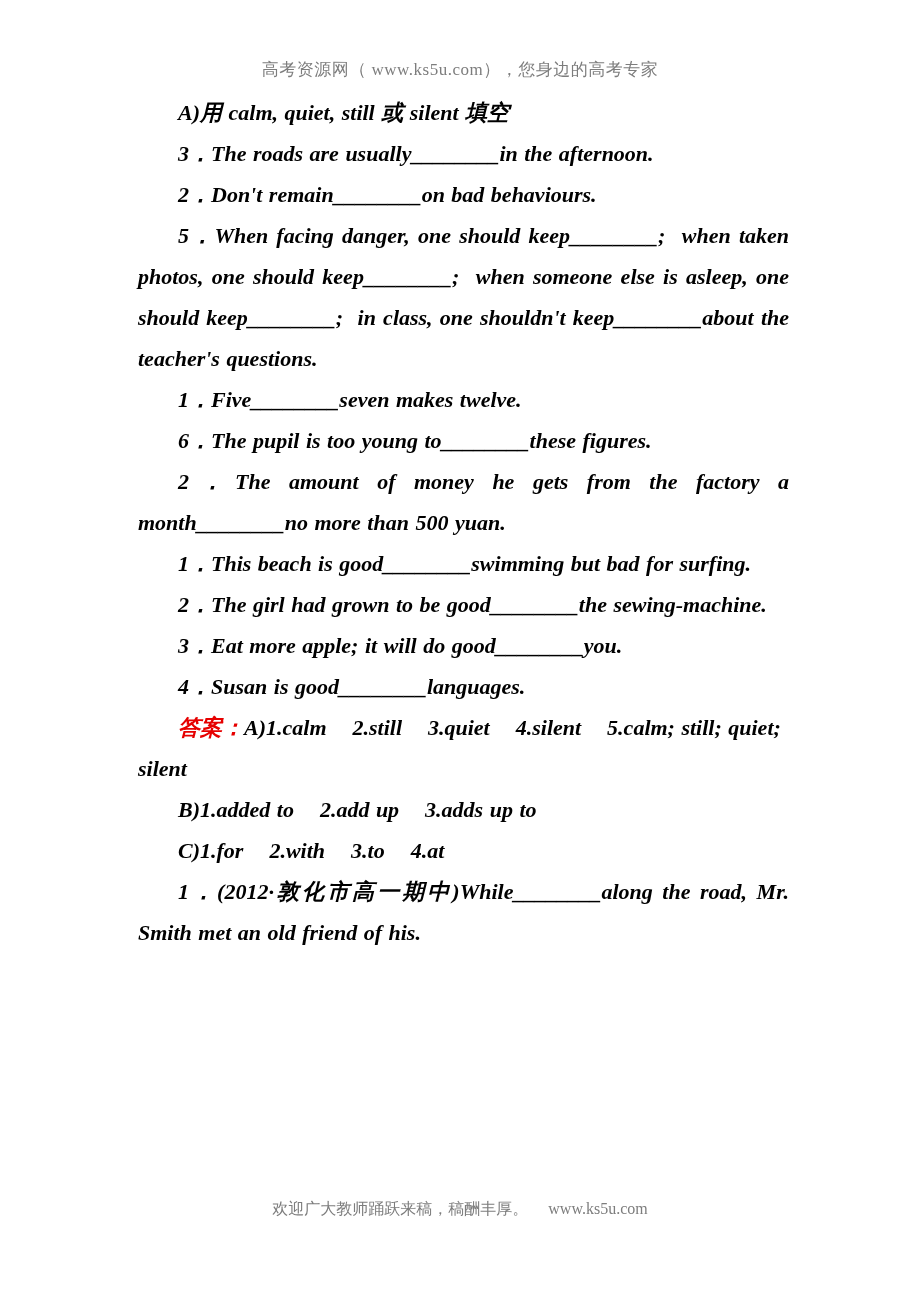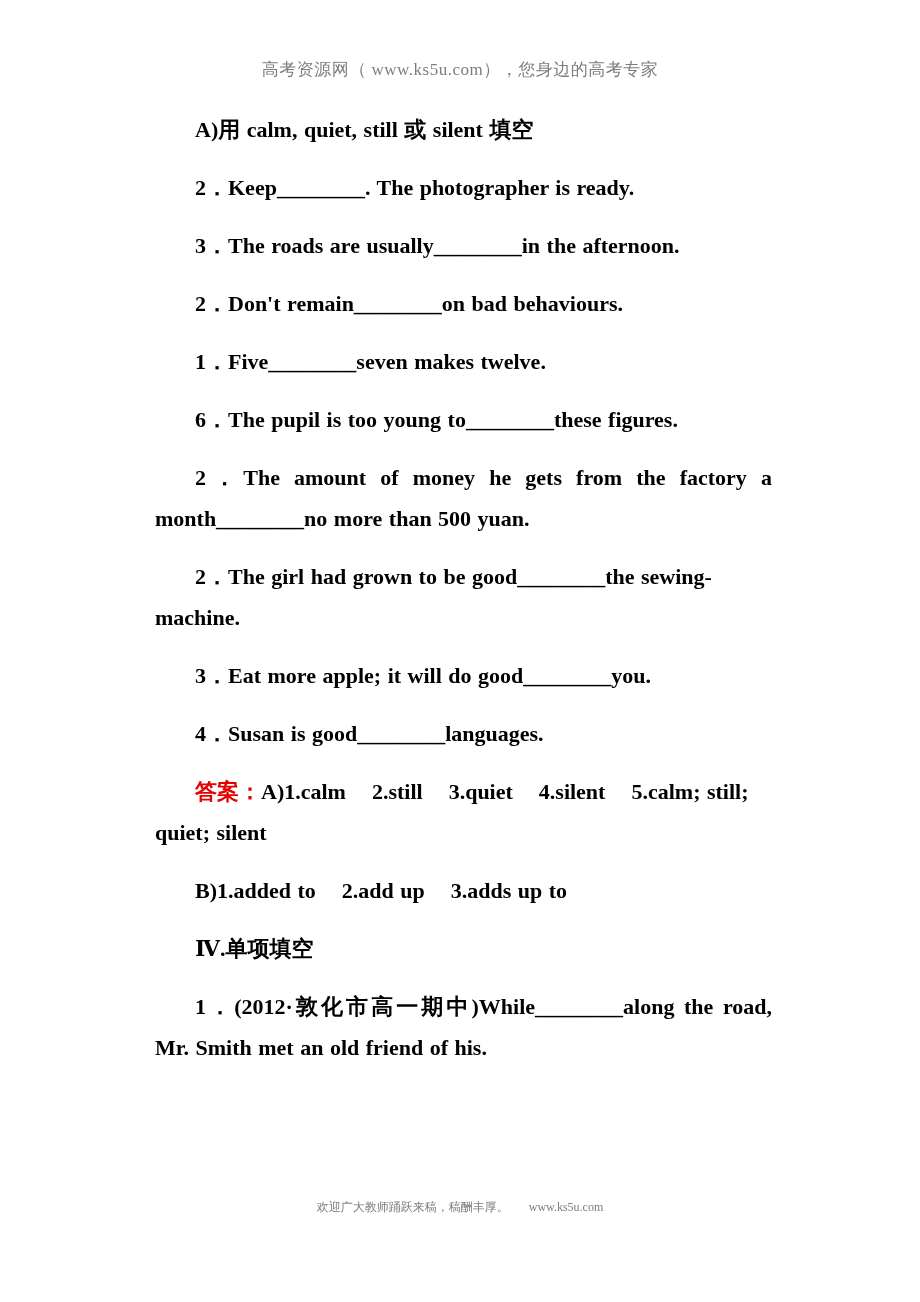--- a/index.html
+++ b/index.html
@@ -25,63 +25,65 @@
     position: absolute;
     top: 92px;
     left: 138px;
     width: 651px;
     color: var(--text-color, #000000);
     font-size: 22px;
     line-height: 41px;
     font-weight: bold;
   }
   .content p {
-    margin: 17px;
+    margin: 0;
     text-indent: 40px;
     word-spacing: 1px;
+    font-style: italic;
   }
   .content p.j { text-align: justify; }
   .answer-label { color: var(--answer-red, #e60000); }
   .footer {
     position: absolute;
     top: 1199px;
     left: 0;
     width: 100%;
     text-align: center;
     color: var(--muted-color, #7d7d7d);
-    font-size: 12px;
+    font-size: 16px;
   }
   .footer .site { margin-left: 20px; }
 </style>
 </head>
 <body>
 
 <div class="page">
 
   <div class="header">高考资源网（ www.ks5u.com），您身边的高考专家</div>
 
   <div class="content">
 
     <p>A)用 calm, quiet, still 或 silent 填空</p>
-    <p>2．Keep________. The photographer is ready.</p>
     <p>3．The roads are usually________in the afternoon.</p>
     <p>2．Don't remain________on bad behaviours.</p>
+    <p class="j">5．When facing danger, one should keep________;&nbsp; when taken photos, one should keep________;&nbsp; when someone else is asleep, one should keep________;&nbsp; in class, one shouldn't keep________about the teacher's questions.</p>
 
     <p>1．Five________seven makes twelve.</p>
     <p>6．The pupil is too young to________these figures.</p>
     <p class="j">2．The amount of money he gets from the factory a month________no more than 500 yuan.</p>
 
+    <p>1．This beach is good________swimming but bad for surfing.</p>
     <p>2．The girl had grown to be good________the sewing-machine.</p>
     <p>3．Eat more apple; it will do good________you.</p>
     <p>4．Susan is good________languages.</p>
 
     <p><span class="answer-label">答案：</span><span>A)1.calm&nbsp;&nbsp;&nbsp; 2.still&nbsp;&nbsp;&nbsp; 3.quiet&nbsp;&nbsp;&nbsp; 4.silent&nbsp;&nbsp;&nbsp; 5.calm; still; quiet; silent</span></p>
     <p>B)1.added to&nbsp;&nbsp;&nbsp; 2.add up&nbsp;&nbsp;&nbsp; 3.adds up to</p>
+    <p>C)1.for&nbsp;&nbsp;&nbsp; 2.with&nbsp;&nbsp;&nbsp; 3.to&nbsp;&nbsp;&nbsp; 4.at</p>
 
-    <p>Ⅳ.单项填空</p>
     <p class="j">1．(2012·敦化市高一期中)While________along the road, Mr. Smith met an old friend of his.</p>
 
   </div>
 
   <div class="footer">
     <span>欢迎广大教师踊跃来稿，稿酬丰厚。</span><span class="site">www.ks5u.com</span>
   </div>
 
 </div>
 

